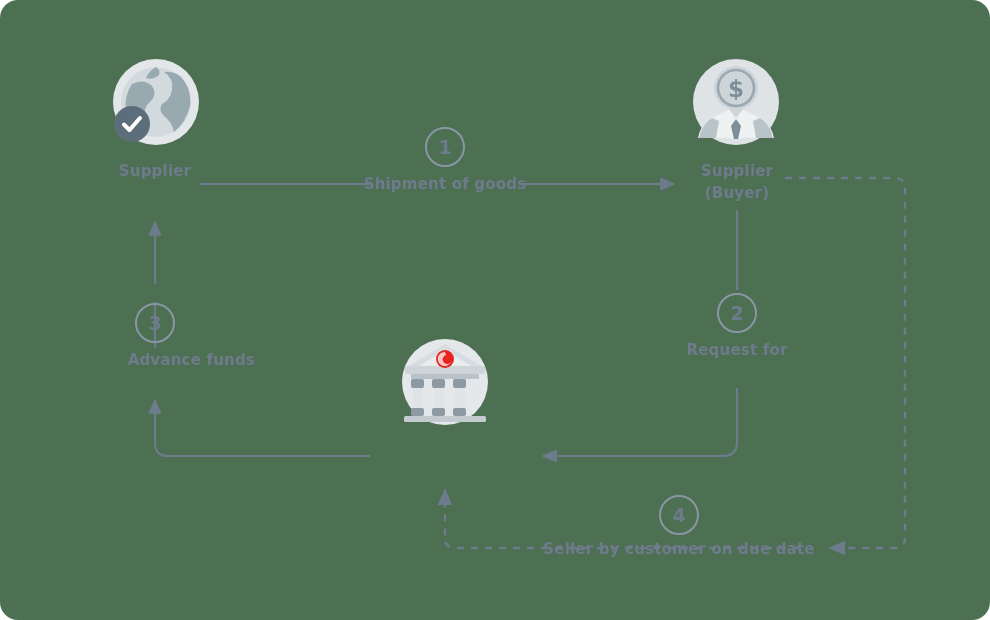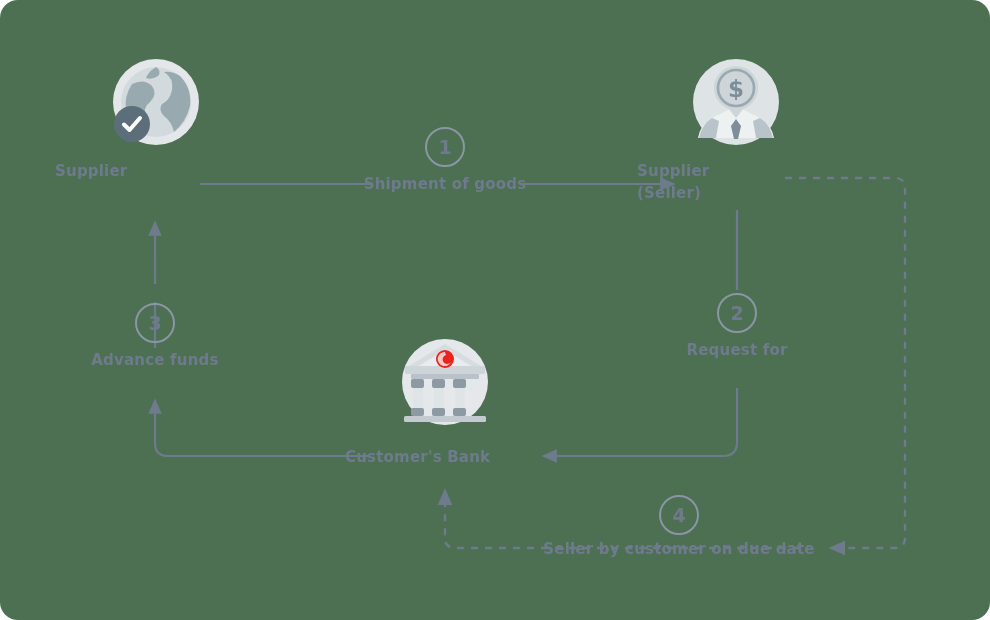--- a/index.html
+++ b/index.html
@@ -18,20 +18,21 @@
     overflow: hidden;
   }
   #diagram-svg {
     position: absolute;
     inset: 0;
     width: 990px;
     height: 620px;
   }
   .node-label {
     position: absolute;
+    text-align: center;
     color: #6e7b8c;
     font-weight: bold;
     font-size: 15px;
     line-height: 22px;
     letter-spacing: 0.2px;
     white-space: nowrap;
   }
   .step-caption {
     position: absolute;
     text-align: center;
@@ -141,36 +142,33 @@
       <path d="M 44 14 a 7 7 0 1 0 6 10 a 4.6 4.6 0 1 1 -5 -7 z" fill="#ffffff" opacity="0.75"></path>
     </g>
   </svg>
 
   <div class="node-label" style="left:55px; top:160px; width:200px;">
     <div>Supplier</div>
   </div>
 
   <div class="node-label" style="left:637px; top:160px; width:200px;">
     <div>Supplier</div>
-    <div>(Seller)</div>
+    <div>(Buyer)</div>
   </div>
 
-  <div class="node-label" style="left:345px; top:446px; width:200px;">
-    <div>Customer's Bank</div>
-  </div>
 
   <div class="step-caption" style="left:345px; top:174px; width:200px;">
     <div>Shipment of goods</div>
   </div>
 
   <div class="step-caption" style="left:637px; top:340px; width:200px;">
     <div>Request for</div>
   </div>
 
-  <div class="step-caption" style="left:55px; top:350px; width:200px;">
+  <div class="step-caption" style="left:55px; top:350px; width:200px;text-align:right;">
     <div>Advance funds</div>
   </div>
 
   <div class="step-caption" style="left:529px; top:539px; width:300px;">
     <div>Seller by customer on due date</div>
   </div>
 
 </div>
 
 </body></html>

